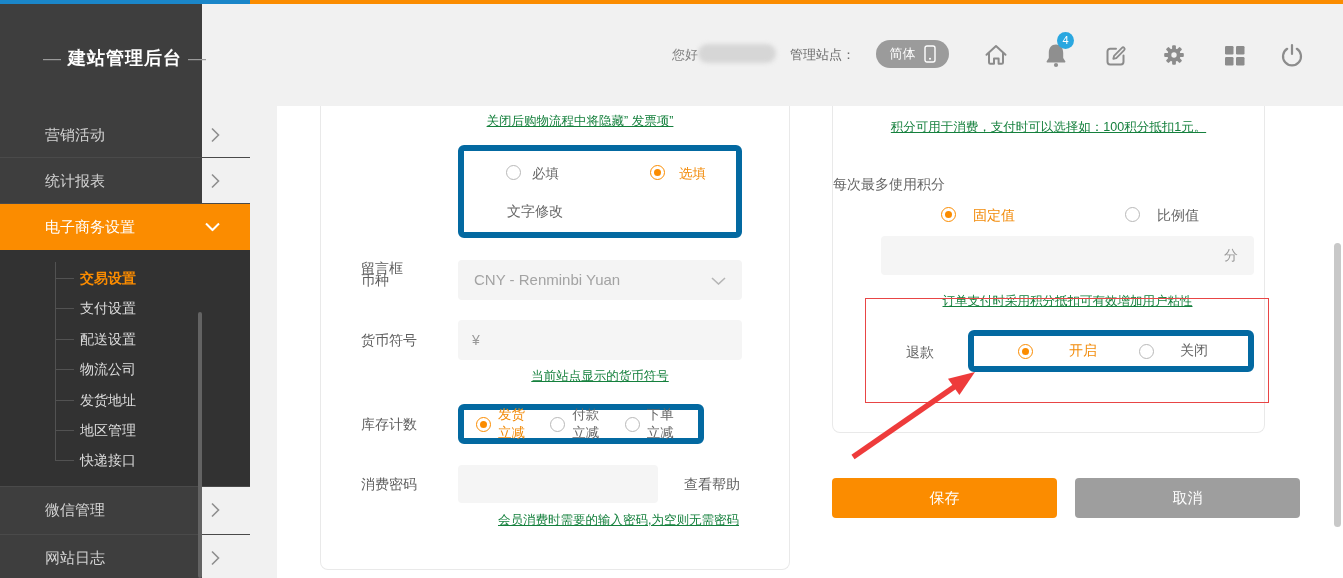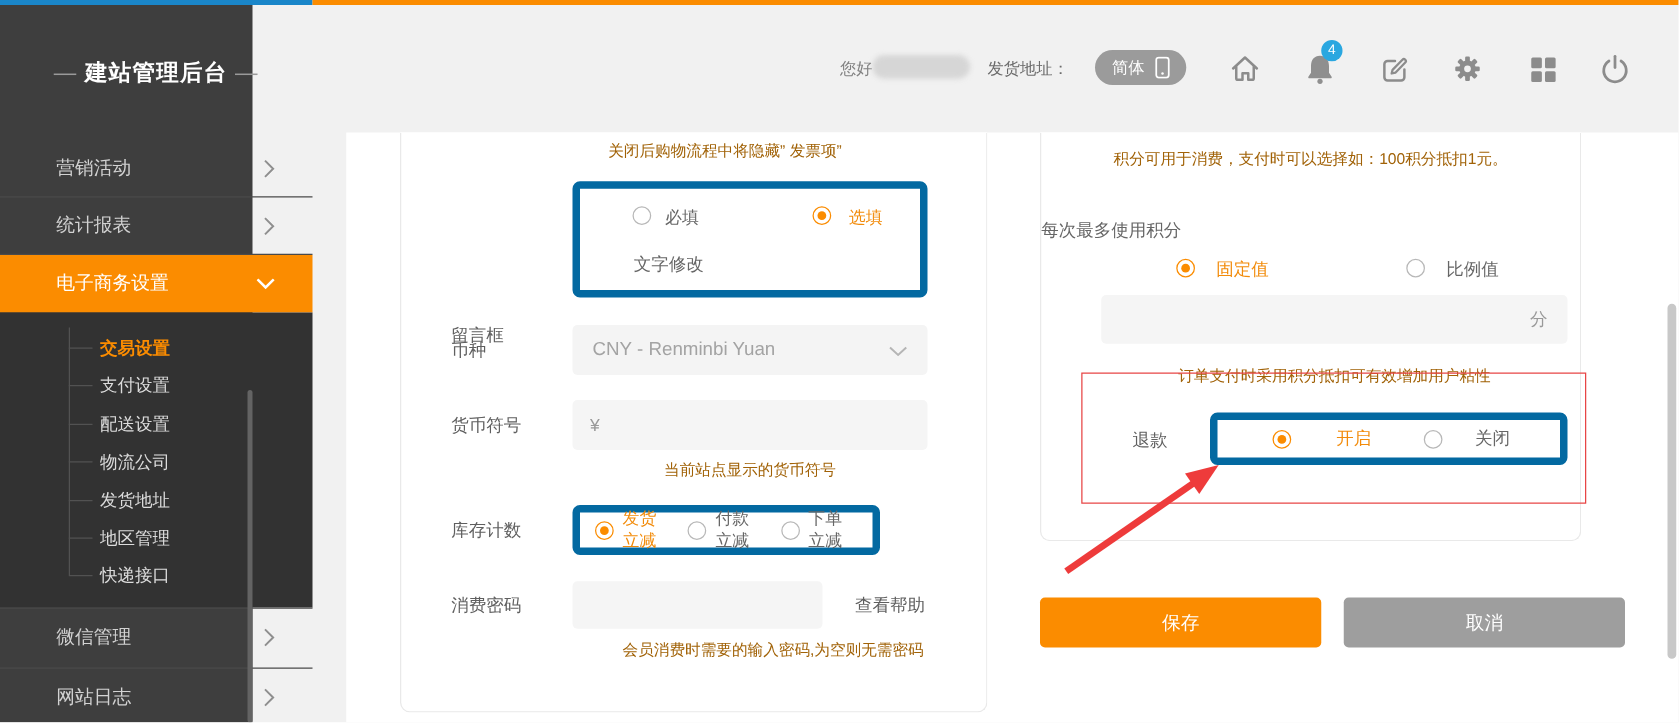--- a/index.html
+++ b/index.html
@@ -37,21 +37,21 @@
   .hicon{position:absolute;top:41px;width:28px;height:28px;cursor:pointer;}
   .badge{position:absolute;left:1057px;top:32px;width:17px;height:17px;border-radius:50%;
          background:#2aa7e0;color:#fff;font-size:11px;line-height:17px;text-align:center;}
 
   
   .canvas{position:absolute;left:277px;top:106px;width:1066px;height:472px;background:#fff;}
   .card{position:absolute;background:#fff;border:1px solid #e9e9e9;border-top:none;
         border-radius:0 0 8px 8px;}
   .card-left{left:320px;top:106px;width:470px;height:464px;}
   .card-right{left:832px;top:106px;width:433px;height:327px;}
-  .hint{position:absolute;font-size:12.5px;color:#a16207;text-align:center;}
+  .hint{position:absolute;font-size:12.5px;color:#15803d;text-align:center;text-decoration:underline;}
   .flabel{position:absolute;font-size:14px;color:#5f5f5f;}
   .group{position:absolute;border:6px solid #0369a1;border-radius:6px;background:#fff;}
   .tinput{position:absolute;background:#f5f5f5;border:none;border-radius:4px;height:40px;
           font-size:14px;color:#999;padding:0 14px;font-family:"Liberation Sans",sans-serif;outline:none;}
   .radio{display:inline-block;width:15px;height:15px;border-radius:50%;border:1px solid #b8b8b8;
          background:#fff;position:relative;flex:none;cursor:pointer;}
   .radio.sel{border-color:#fb8c00;}
   .radio.sel::after{content:"";position:absolute;left:3px;top:3px;width:7px;height:7px;
                     border-radius:50%;background:#fb8c00;}
   .rlabel{font-size:13.5px;color:#666;cursor:pointer;}
@@ -122,21 +122,21 @@
       <svg class="chev" width="9" height="15" viewBox="0 0 9 15">
           <polyline points="1,1 7.5,7.5 1,14" fill="none" stroke="#8f8f8f" stroke-width="1.6"></polyline>
         </svg>
     </div>
     <div class="sb-scroll"></div>
   </aside>
 
   <div class="top-orange"></div>
   <span class="hdr-text" style="left:672px;top:46px;color:#808080;">您好</span>
   <div class="blur-pill"></div>
-  <span class="hdr-text" style="left:790px;top:46px;">发货地址：</span>
+  <span class="hdr-text" style="left:790px;top:46px;">管理站点：</span>
 
   <div class="lang-pill">
     <span>简体</span>
     <svg width="12" height="18" viewBox="0 0 12 18">
         <rect x="1" y="1" width="10" height="16" rx="2" fill="none" stroke="#fff" stroke-width="1.4"></rect>
         <circle cx="6" cy="13.8" r="1" fill="#fff"></circle>
       </svg>
   </div>
 
   <svg class="hicon" style="left:982px" viewBox="0 0 28 28">

